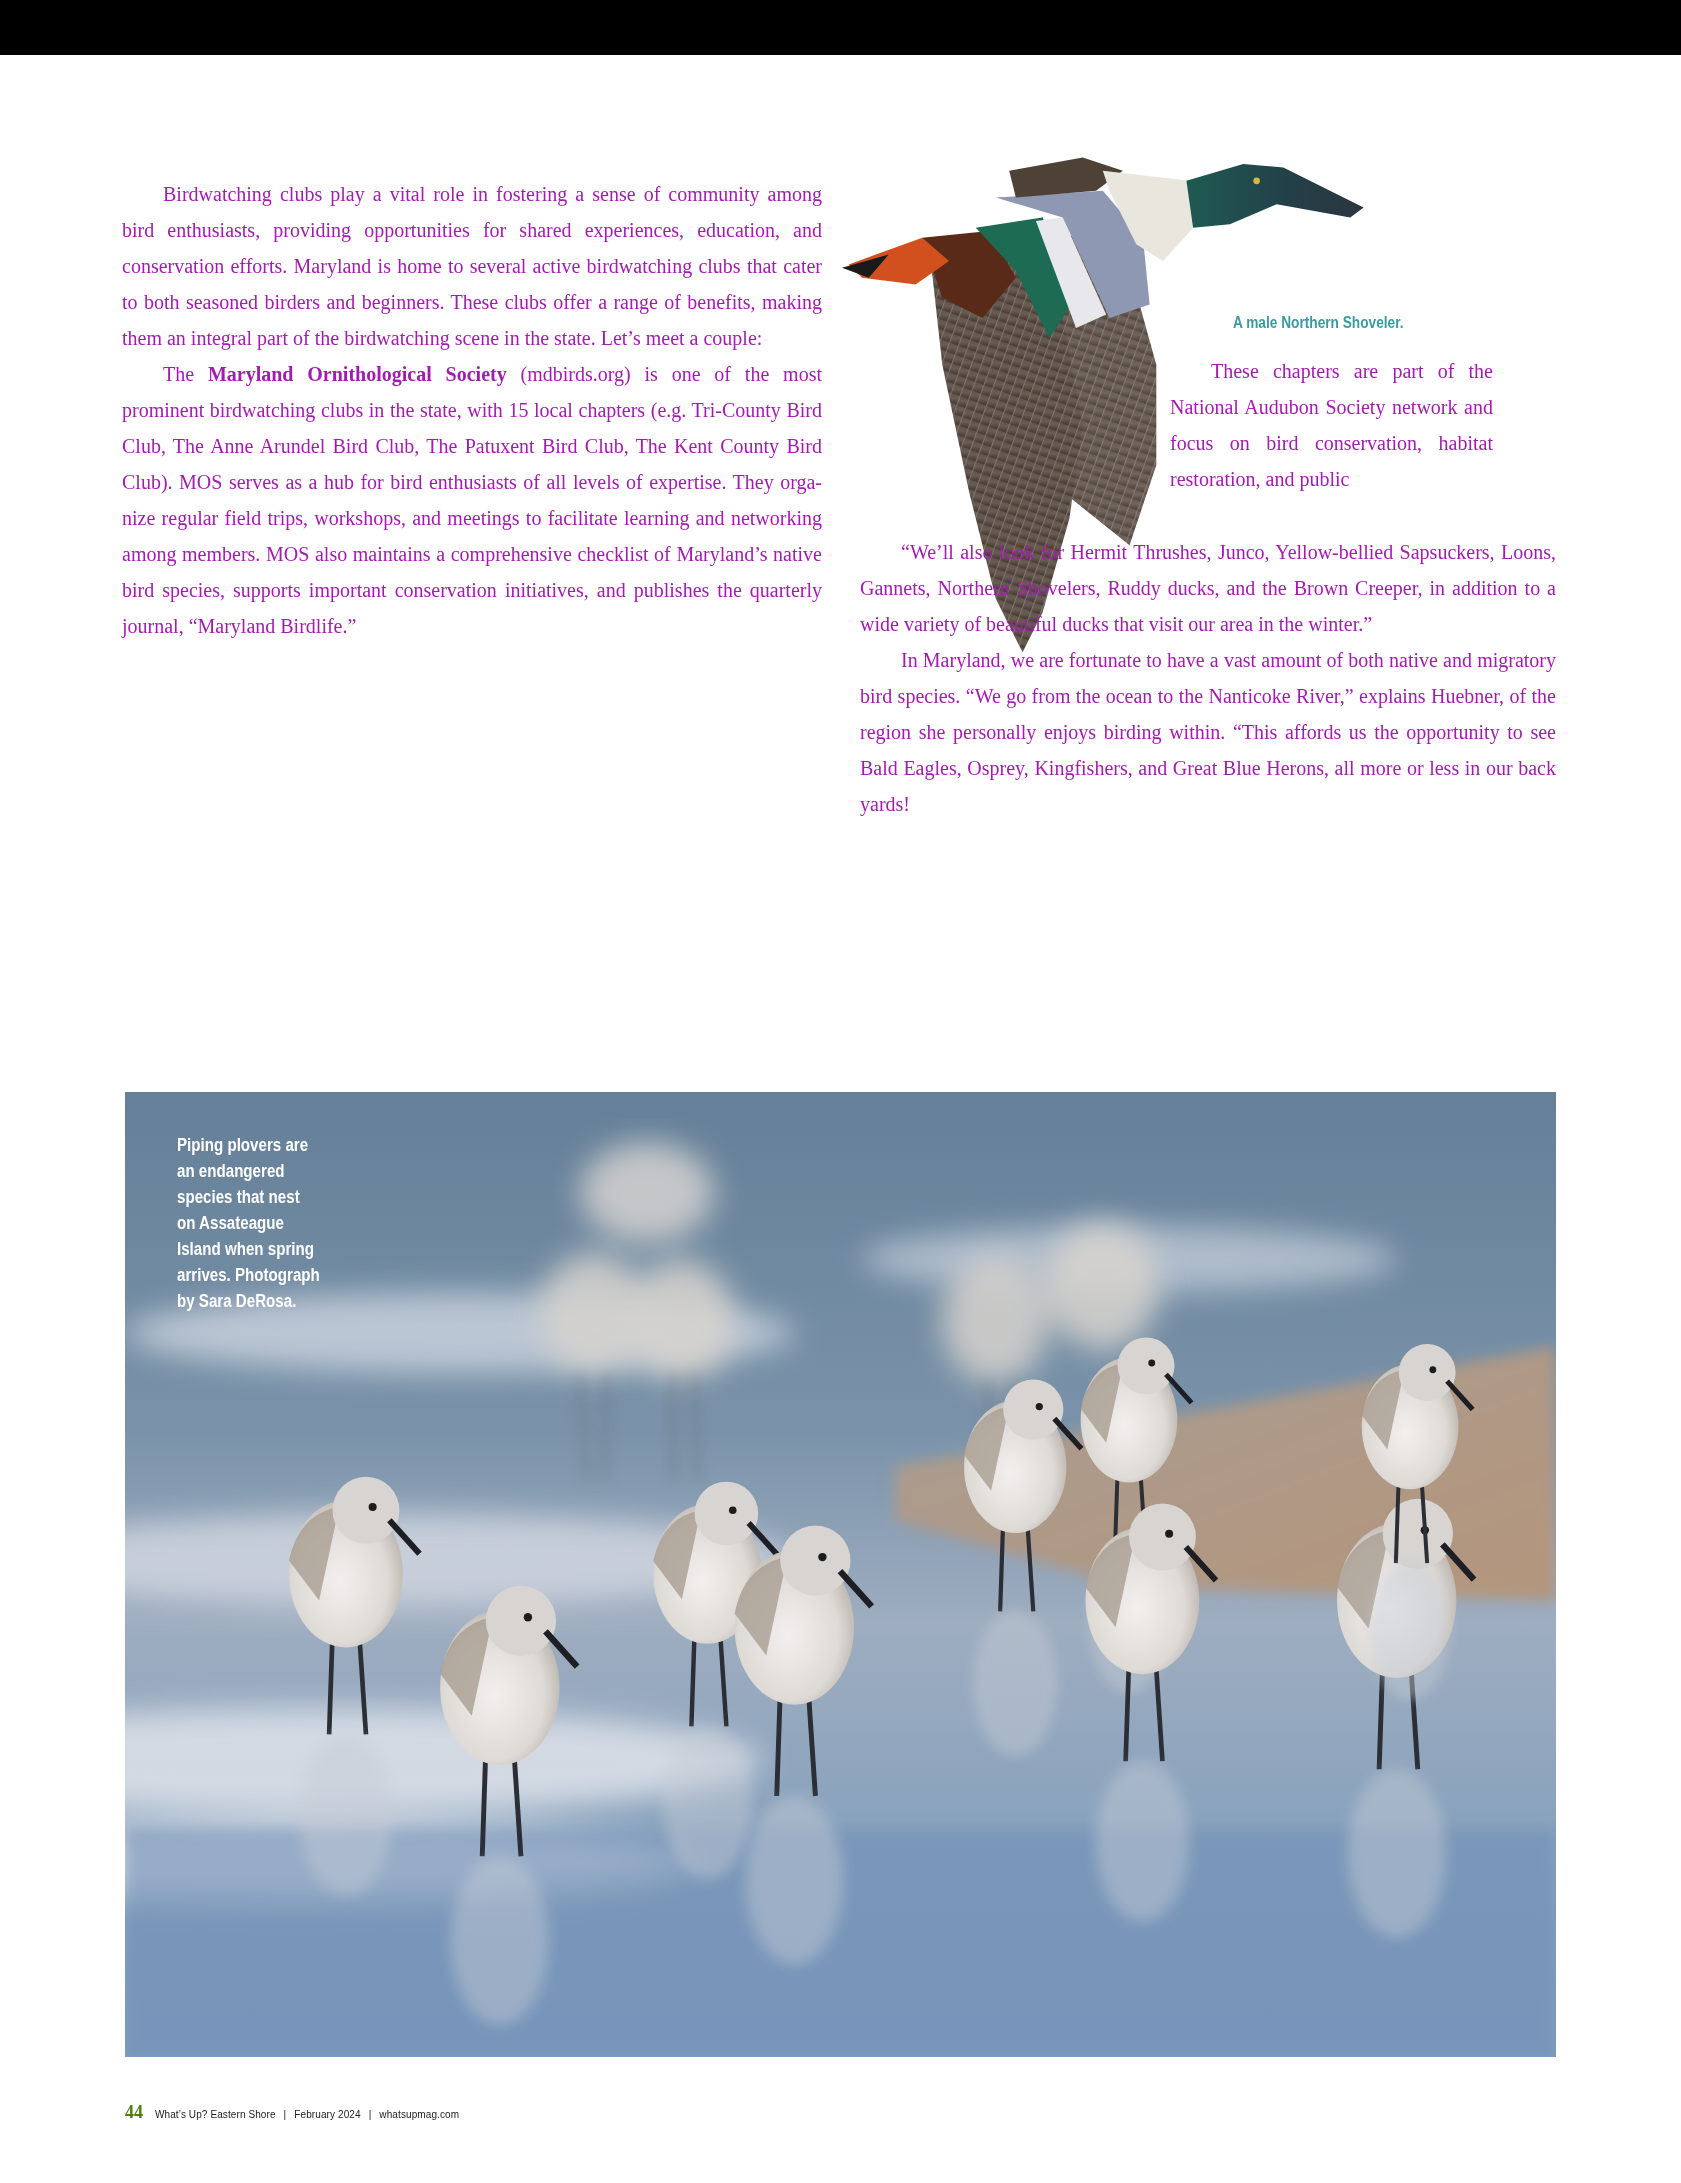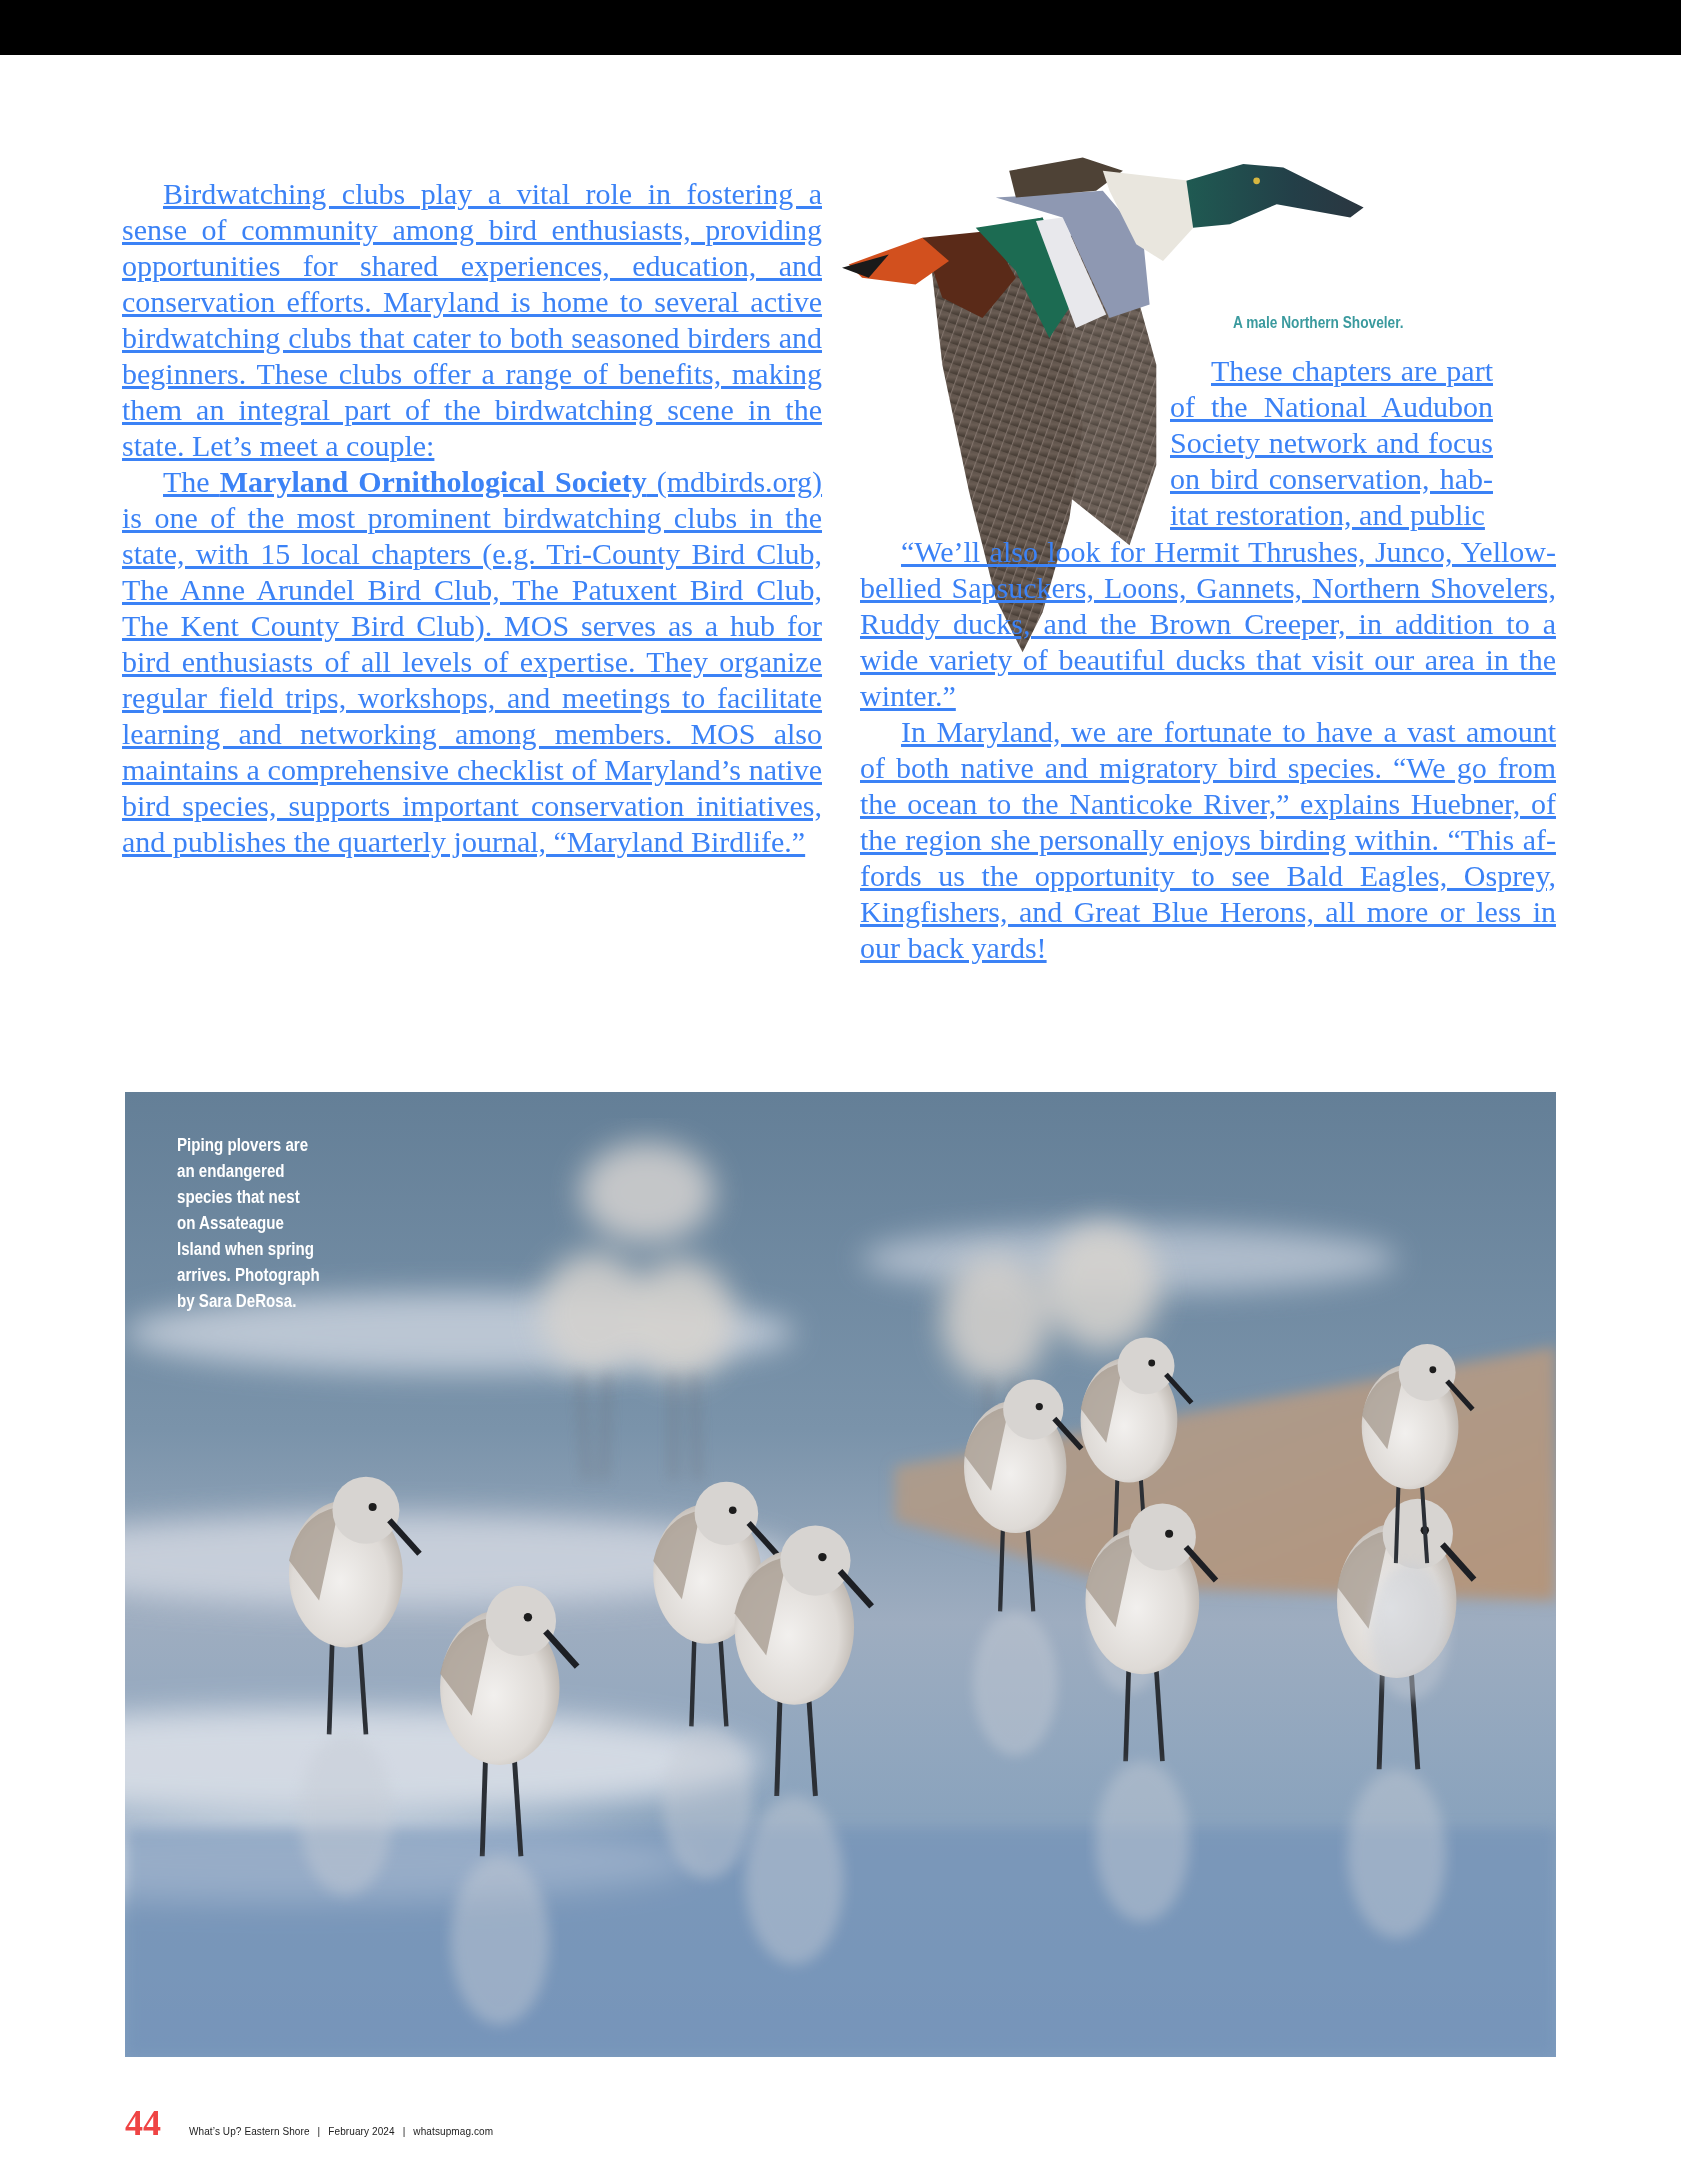--- a/index.html
+++ b/index.html
@@ -5,22 +5,22 @@
   html, body { margin: 0; padding: 0; }
   body {
     width: 1681px; height: 2183px; position: relative; overflow: hidden;
     background: #ffffff; color: #111111;
     font-family: "Liberation Serif", "DejaVu Serif", serif;
   }
   .topbar { position: absolute; left: 0; top: 0; width: 1681px; height: 55px; background: #000000; }
 
   .body-text {
     font-family: "Liberation Serif", "DejaVu Serif", serif;
-    font-size: 30px; line-height: 36px; color: #3b82f6;
-    text-align: justify; hyphens: manual; text-decoration: underline;
+    font-size: 20px; line-height: 36px; color: #a21caf;
+    text-align: justify; hyphens: manual;
   }
   .body-text p { margin: 0; text-indent: 41px; }
   .body-text p.noindent { text-indent: 0; }
   .body-text b { font-weight: bold; }
 
   .col-left { position: absolute; left: 122px; top: 176px; width: 700px; }
 
   .duck-wrap { position: absolute; left: 842px; top: 144px; width: 535px; height: 515px; }
   .duck-wrap svg { width: 100%; height: 100%; display: block; }
 
@@ -40,21 +40,21 @@
   .photo-caption {
     position: absolute; left: 177px; top: 1132px; width: 281px;
     font-family: "Liberation Sans", "DejaVu Sans", sans-serif;
     font-weight: bold; font-size: 18px; line-height: 26px; color: #ffffff;
     transform: scaleX(0.84); transform-origin: left top;
   }
 
   .footer { position: absolute; left: 125px; top: 2102px; height: 33px; display: flex; align-items: baseline; }
   .folio {
     font-family: "Liberation Serif", "DejaVu Serif", serif; font-weight: bold;
-    font-size: 36px; color: #ef4444; margin-right: 28px;
+    font-size: 18px; color: #4d7c0f; margin-right: 12px;
   }
   .footer-text {
     font-family: "Liberation Sans", "DejaVu Sans", sans-serif;
     font-size: 10px; color: #222222; letter-spacing: 0.1px;
   }
   .footer-sep { margin: 0 8px; }
 </style>
 </head>
 <body>
 

